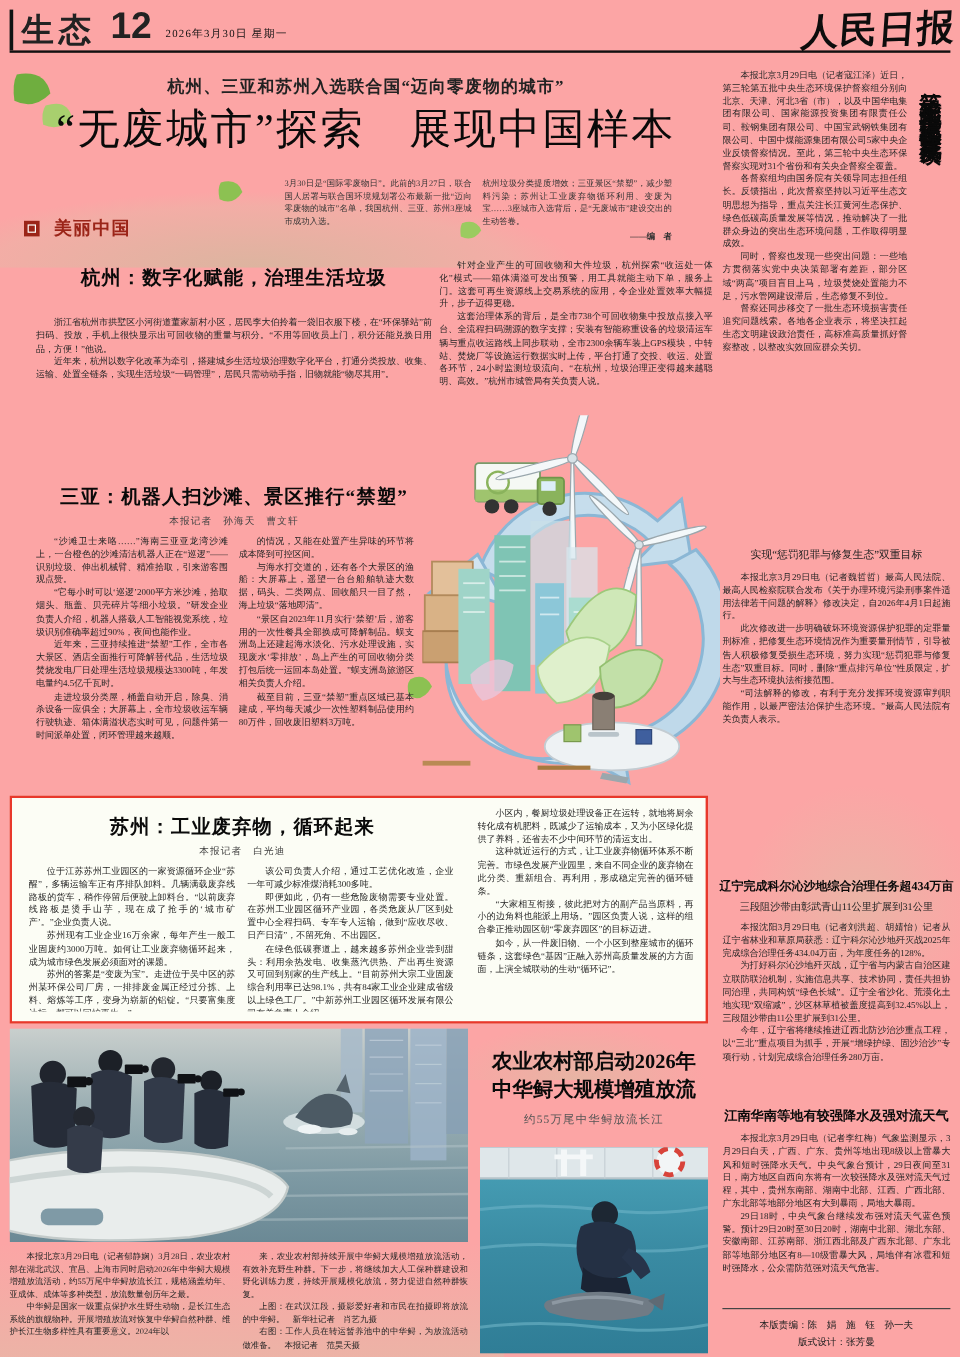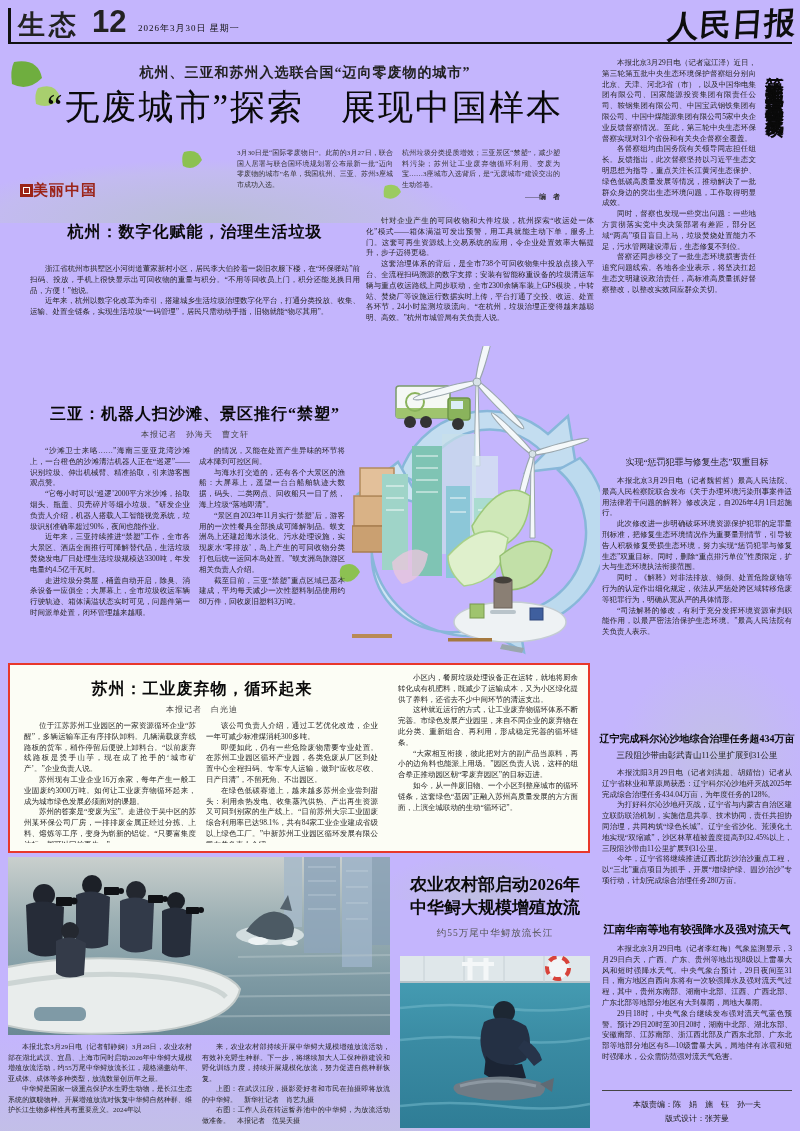--- a/index.html
+++ b/index.html
@@ -1,19 +1,19 @@
 <!DOCTYPE html>
 <html><head>
 <meta charset="utf-8">
 <style>
   * { margin:0; padding:0; box-sizing:border-box; }
   html,body { background:#ffffff; }
   .page {
     position:relative; width:800px; height:1131px;
-    background:#c4b5fd; overflow:hidden;
+    background:#fca5a5; overflow:hidden;
     font-family:"Liberation Serif","DejaVu Serif",serif;
     color:#222;
   }
   .abs { position:absolute; }
 
   
   .wash { position:absolute; pointer-events:none; }
   .wash.hill1 { left:0; top:138px; width:600px; height:85px;
     background:radial-gradient(60% 100% at 35% 100%, rgba(168,205,150,.38), rgba(190,220,170,.15) 60%, transparent 75%); }
   .wash.hill2 { left:0; top:1035px; width:420px; height:96px;
@@ -30,21 +30,21 @@
   .hdr-rule { left:8px; top:42px; width:784px; height:2px; background:#111; }
   .section-name { left:18px; top:7px; font-size:27px; font-weight:bold; letter-spacing:4px; }
   .page-num { left:92px; top:4px; font-size:31px; font-weight:bold; font-family:"Liberation Sans","DejaVu Sans",sans-serif; }
   .hdr-date { left:138px; top:22px; font-size:9px; letter-spacing:1px; color:#111; }
   .masthead { left:668px; top:4px; width:128px; font-size:31px; font-weight:bold;
     transform:skewX(-6deg) rotate(-2deg); letter-spacing:1px; color:#0d0d0d; }
 
   
   .kicker { left:30px; top:64px; width:550px; text-align:center; font-size:14px; font-weight:bold; letter-spacing:1px; }
   .main-title { left:18px; top:84px; width:574px; text-align:center; font-size:35px; font-weight:normal; letter-spacing:2px; color:#0a0a0a; }
-  .badge { left:20px; top:181px; font-size:15px; font-weight:bold; color:#9b2418; letter-spacing:1px; display:flex; align-items:center; gap:0;}
+  .badge { left:20px; top:181px; font-size:15px; font-weight:bold; color:#9b2418; letter-spacing:1px; display:flex; align-items:center; gap:12px;}
   .badge .logo { width:13px; height:13px; background:#9b2418; display:inline-block; position:relative; }
   .badge .logo:after { content:""; position:absolute; left:3px; top:3px; right:3px; bottom:3px; border:1.5px solid #fdfdfb; }
   .ednote { font-size:7px; line-height:1.5; text-align:justify; color:#333; }
   .ednote-sign { text-align:right; margin-top:2px; font-weight:bold; }
 
   
   .bodytext { font-size:7.5px; line-height:1.44; text-align:justify; color:#262626; overflow:hidden; }
   .bodytext .para { text-indent:2em; margin:0; }
   .sec-title { text-align:center; font-weight:bold; font-size:16px; letter-spacing:1px; color:#0a0a0a; }
   .byline { text-align:center; font-size:8px; color:#444; letter-spacing:1px; }
@@ -383,21 +383,20 @@
       <p class="para">各督察组均由国务院有关领导同志担任组长。反馈指出，此次督察坚持以习近平生态文明思想为指导，重点关注长江黄河生态保护、绿色低碳高质量发展等情况，推动解决了一批群众身边的突出生态环境问题，工作取得明显成效。</p>
       <p class="para">同时，督察也发现一些突出问题：一些地方贯彻落实党中央决策部署有差距，部分区域“两高”项目盲目上马，垃圾焚烧处置能力不足，污水管网建设滞后，生态修复不到位。</p>
       <p class="para">督察还同步移交了一批生态环境损害责任追究问题线索。各地各企业表示，将坚决扛起生态文明建设政治责任，高标准高质量抓好督察整改，以整改实效回应群众关切。</p>
     </div>
   <div class="abs vert-title" style="left:762px;top:62px;height:362px">第三轮第五批中央生态环保督察完成反馈</div>
 
   <div class="abs r-sub" style="left:598px;top:456px;width:198px;font-size:9px">实现“惩罚犯罪与修复生态”双重目标</div>
   <div class="abs bodytext" style="left:602px;top:476px;width:190px;height:244px">
       <p class="para">本报北京3月29日电（记者魏哲哲）最高人民法院、最高人民检察院联合发布《关于办理环境污染刑事案件适用法律若干问题的解释》修改决定，自2026年4月1日起施行。</p>
       <p class="para">此次修改进一步明确破坏环境资源保护犯罪的定罪量刑标准，把修复生态环境情况作为重要量刑情节，引导被告人积极修复受损生态环境，努力实现“惩罚犯罪与修复生态”双重目标。同时，删除“重点排污单位”性质限定，扩大与生态环境执法衔接范围。</p>
-      <p class="para">同时，《解释》对非法排放、倾倒、处置危险废物等行为的认定作出细化规定，依法从严惩处跨区域转移危废等犯罪行为，明确从宽从严的具体情形。</p>
       <p class="para">“司法解释的修改，有利于充分发挥环境资源审判职能作用，以最严密法治保护生态环境。”最高人民法院有关负责人表示。</p>
     </div>
 
   <div class="abs r-art-title" style="left:598px;top:732px;width:198px;font-size:10px">辽宁完成科尔沁沙地综合治理任务超434万亩</div>
   <div class="abs r-sub" style="left:598px;top:750px;width:198px;font-size:8.5px">三段阻沙带由彰武青山11公里扩展到31公里</div>
   <div class="abs bodytext" style="left:602px;top:768px;width:190px;height:124px">
       <p class="para">本报沈阳3月29日电（记者刘洪超、胡婧怡）记者从辽宁省林业和草原局获悉：辽宁科尔沁沙地歼灭战2025年完成综合治理任务434.04万亩，为年度任务的128%。</p>
       <p class="para">为打好科尔沁沙地歼灭战，辽宁省与内蒙古自治区建立联防联治机制，实施信息共享、技术协同，责任共担协同治理，共同构筑“绿色长城”。辽宁全省沙化、荒漠化土地实现“双缩减”，沙区林草植被盖度提高到32.45%以上，三段阻沙带由11公里扩展到31公里。</p>
       <p class="para">今年，辽宁省将继续推进辽西北防沙治沙重点工程，以“三北”重点项目为抓手，开展“增绿护绿、固沙治沙”专项行动，计划完成综合治理任务280万亩。</p>
     </div>

